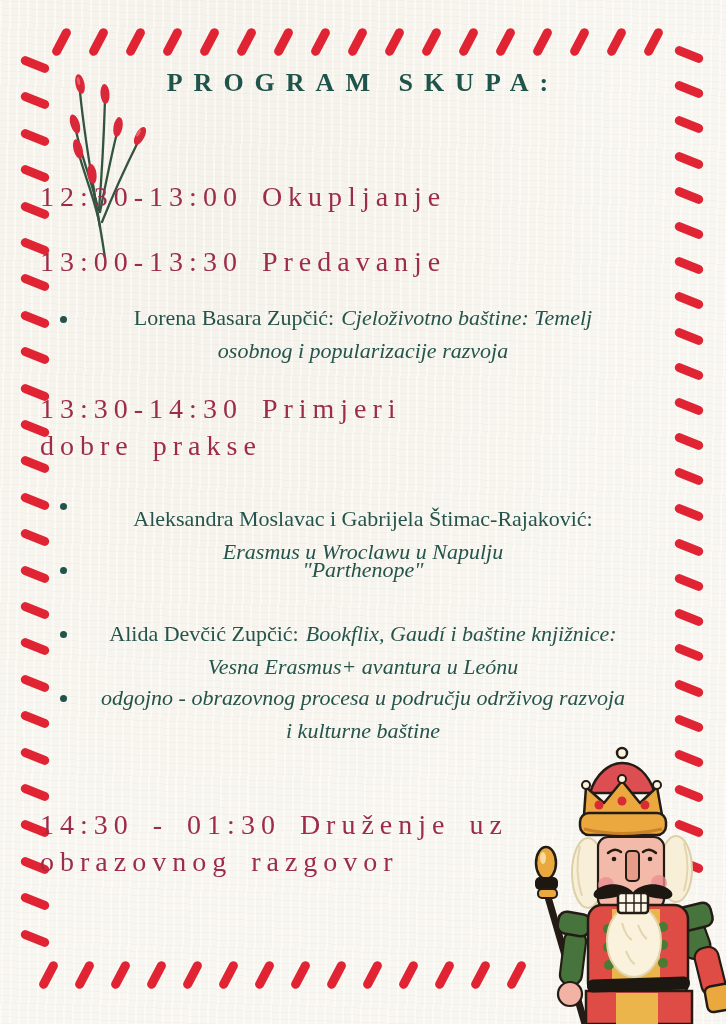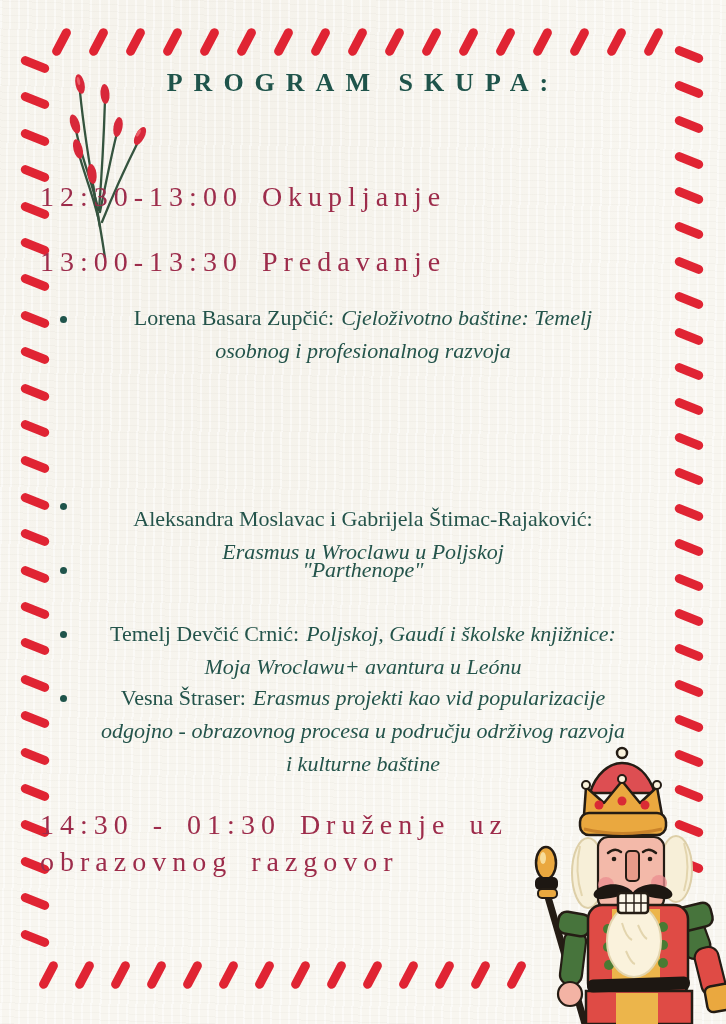--- a/index.html
+++ b/index.html
@@ -161,50 +161,49 @@
 
 <div class="abs time-heading" style="top:178px;">12:30-13:00 Okupljanje</div>
 
 <div class="abs time-heading" style="top:243px;">13:00-13:30 Predavanje</div>
 
 <div class="bullet" style="top:316px;"></div>
 <div class="abs talk" style="top:301px;">
   <div>
     <span>Lorena Basara Zupčić:</span><span class="ttl">Cjeloživotno baštine: Temelj</span>
   </div>
-  <div class="ttl-line">osobnog i profesionalnog razvoja</div>
+  <div class="ttl-line">osobnog i popularizacije razvoja</div>
 </div>
 
 <div class="abs time-heading" style="top:390px;">
+  <div>13:30-14:30 Primjeri</div>
+  <div>dobre prakse</div>
 </div>
 
 <div class="bullet" style="top:503px;"></div>
 <div class="abs talk" style="top:474px;margin-top:28px;">
   <div>Aleksandra Moslavac i Gabrijela Štimac-Rajaković:</div>
-  <div class="ttl-line">Erasmus u Wroclawu u Poljskoj</div>
+  <div class="ttl-line">Erasmus u Wroclawu u Napulju</div>
 </div>
 
 <div class="bullet" style="top:567px;"></div>
 <div class="abs talk" style="top:553px;">
   <div class="ttl-line">"Parthenope"</div>
 </div>
 
 <div class="bullet" style="top:631px;"></div>
 <div class="abs talk" style="top:617px;">
   <div>
-    <span>Temelj Devčić Crnić:</span><span class="ttl">Poljskoj, Gaudí i školske knjižnice:</span>
+    <span>Alida Devčić Zupčić:</span><span class="ttl">Bookflix, Gaudí i baštine knjižnice:</span>
   </div>
-  <div class="ttl-line">Moja Wroclawu+ avantura u Leónu</div>
+  <div class="ttl-line">Vesna Erasmus+ avantura u Leónu</div>
 </div>
 
 <div class="bullet" style="top:695px;"></div>
 <div class="abs talk" style="top:681px;">
-  <div>
-    <span>Vesna Štraser:</span><span class="ttl">Erasmus projekti kao vid popularizacije</span>
-  </div>
   <div class="ttl-line">odgojno - obrazovnog procesa u području održivog razvoja</div>
   <div class="ttl-line">i kulturne baštine</div>
 </div>
 
 <div class="abs time-heading" style="top:806px;">
   <div>14:30 - 01:30 Druženje uz</div>
   <div>obrazovnog razgovor</div>
 </div>
 
 <svg class="abs" style="left:526px;top:741px;" width="200" height="283" viewBox="0 0 200 283">

